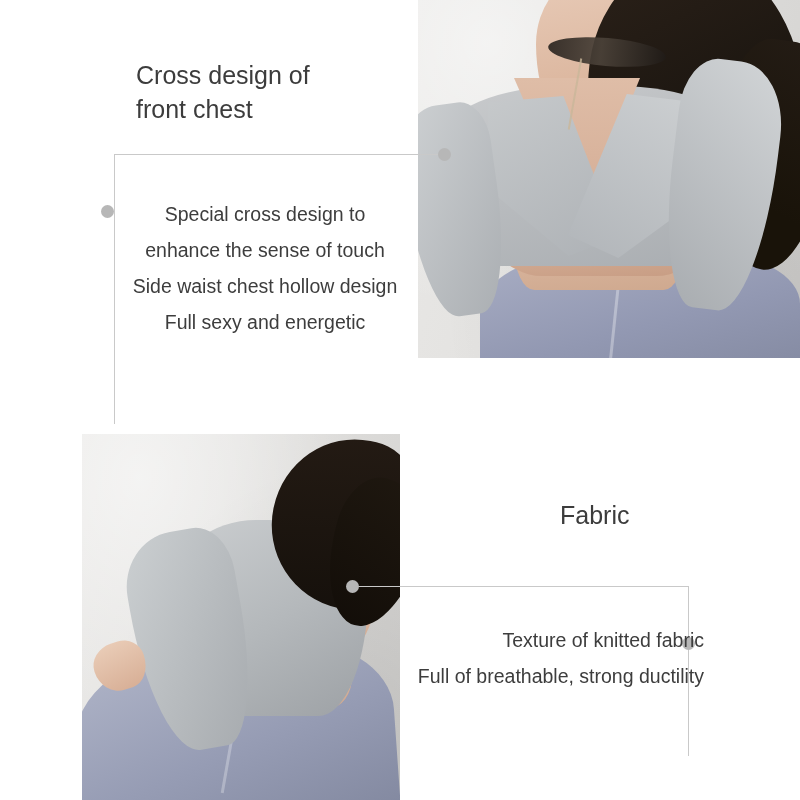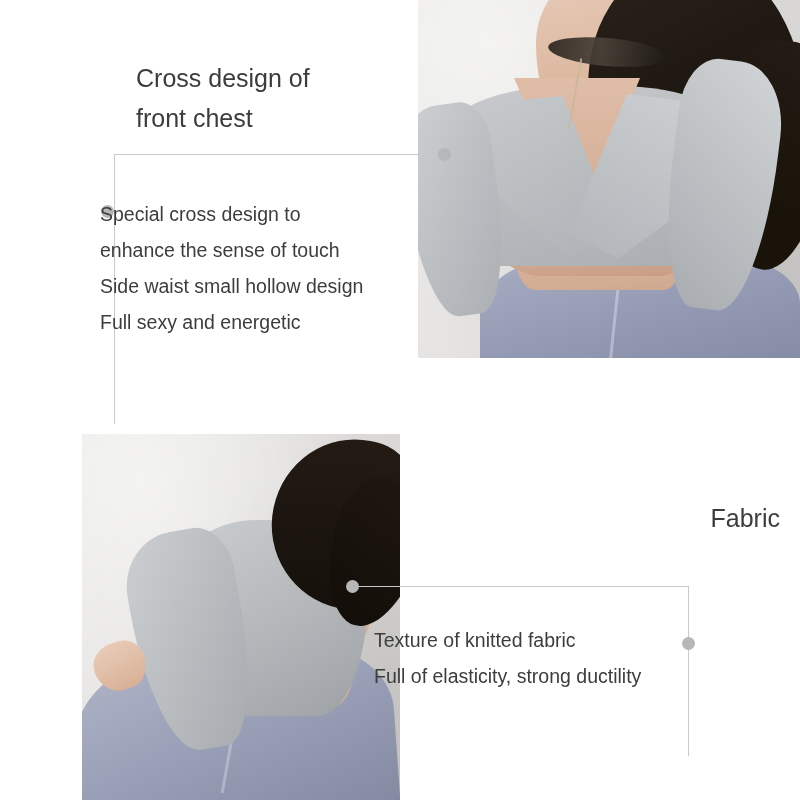--- a/index.html
+++ b/index.html
@@ -260,39 +260,39 @@
     width: 13px;
     height: 13px;
     border-radius: 50%;
     background: #b7b7b7;
   }
 
   
   .heading {
     position: absolute;
     font-size: 25px;
-    line-height: 40px;
+    line-height: 34px;
     color: #3c3c3c;
     font-weight: 400;
     white-space: pre-line;
   }
   #heading-cross { left: 136px; top: 58px; width: 260px; }
-  #heading-fabric { left: 560px; top: 498px; width: 220px; text-align: right; }
+  #heading-fabric { left: 560px; top: 498px; width: 220px; }
 
   .feature-list {
     position: absolute;
     list-style: none;
     margin: 0;
     padding: 0;
     font-size: 19.5px;
     line-height: 36px;
     color: #3d3d3d;
   }
-  #list-cross { left: 100px; top: 196px; width: 330px; text-align: left; }
-  #list-fabric { left: 374px; top: 622px; width: 330px; text-align: left; }
+  #list-cross { left: 100px; top: 196px; width: 330px; text-align: center; }
+  #list-fabric { left: 374px; top: 622px; width: 330px; text-align: right; }
   .feature-list li { white-space: nowrap; }
 </style>
 </head>
 <body>
 
 <div class="stage">
 
   <div class="photo photo-top">
     <div class="ph-wall"></div>
     <div class="t-pants"></div>
@@ -330,30 +330,30 @@
 
   <div class="line-h" style="left:114px; top:154px; width:330px;"></div>
   <div class="dot" style="left:438px; top:148px;"></div>
 
   <div class="line-v" style="left:114px; top:154px; height:270px;"></div>
   <div class="dot" style="left:101px; top:205px;"></div>
 
   <ul class="feature-list" id="list-cross">
     <li>Special cross design to</li>
     <li>enhance the sense of touch</li>
-    <li>Side waist small hollow design</li>
+    <li>Side waist chest hollow design</li>
     <li>Full sexy and energetic</li>
   </ul>
 
   <div class="heading" id="heading-fabric">Fabric</div>
 
   <div class="line-h" style="left:352px; top:586px; width:336px;"></div>
   <div class="dot" style="left:346px; top:580px;"></div>
 
   <div class="line-v" style="left:688px; top:586px; height:170px;"></div>
   <div class="dot" style="left:682px; top:637px;"></div>
 
   <ul class="feature-list" id="list-fabric">
     <li>Texture of knitted fabric</li>
-    <li>Full of elasticity, strong ductility</li>
+    <li>Full of breathable, strong ductility</li>
   </ul>
 
 </div>
 
 </body></html>

